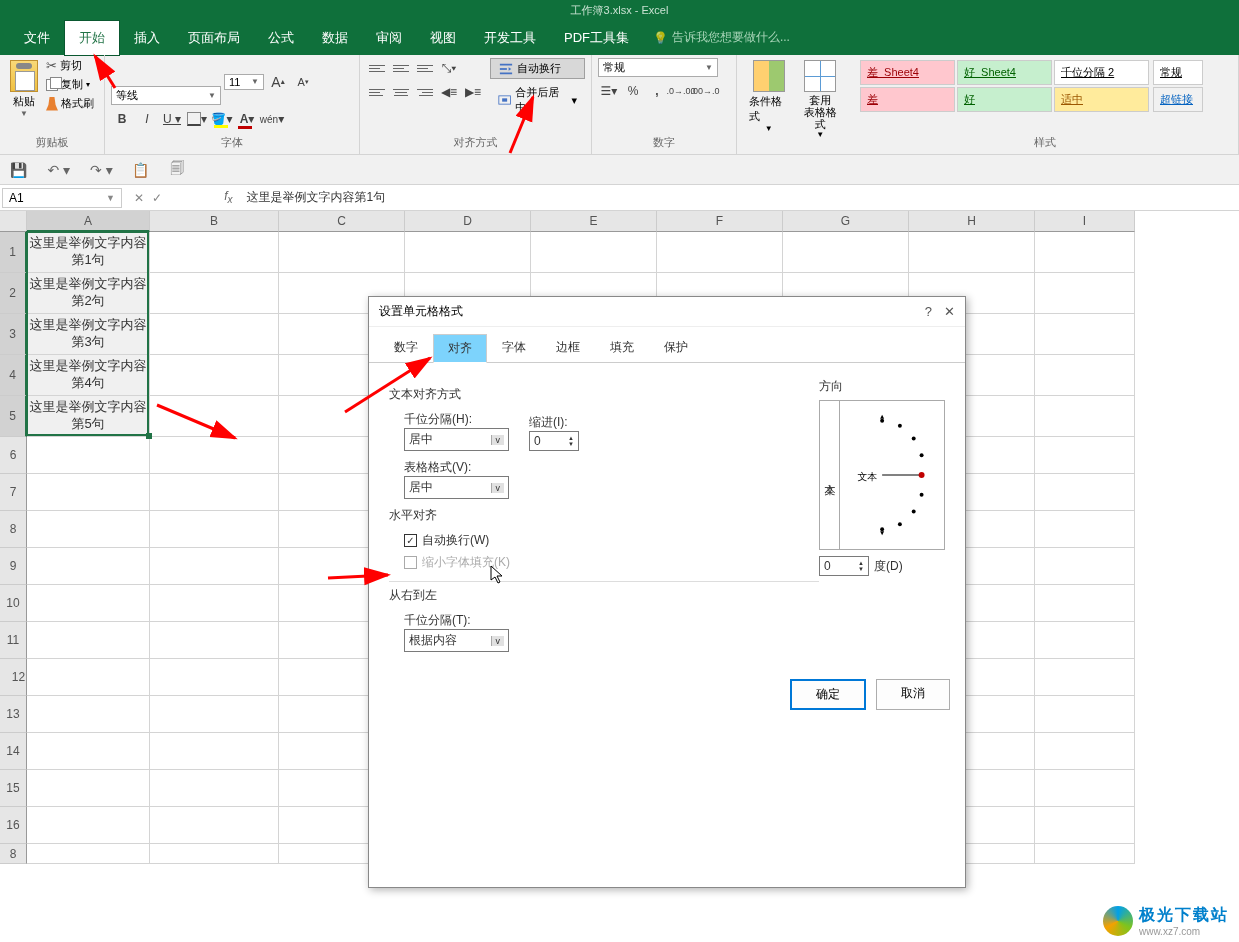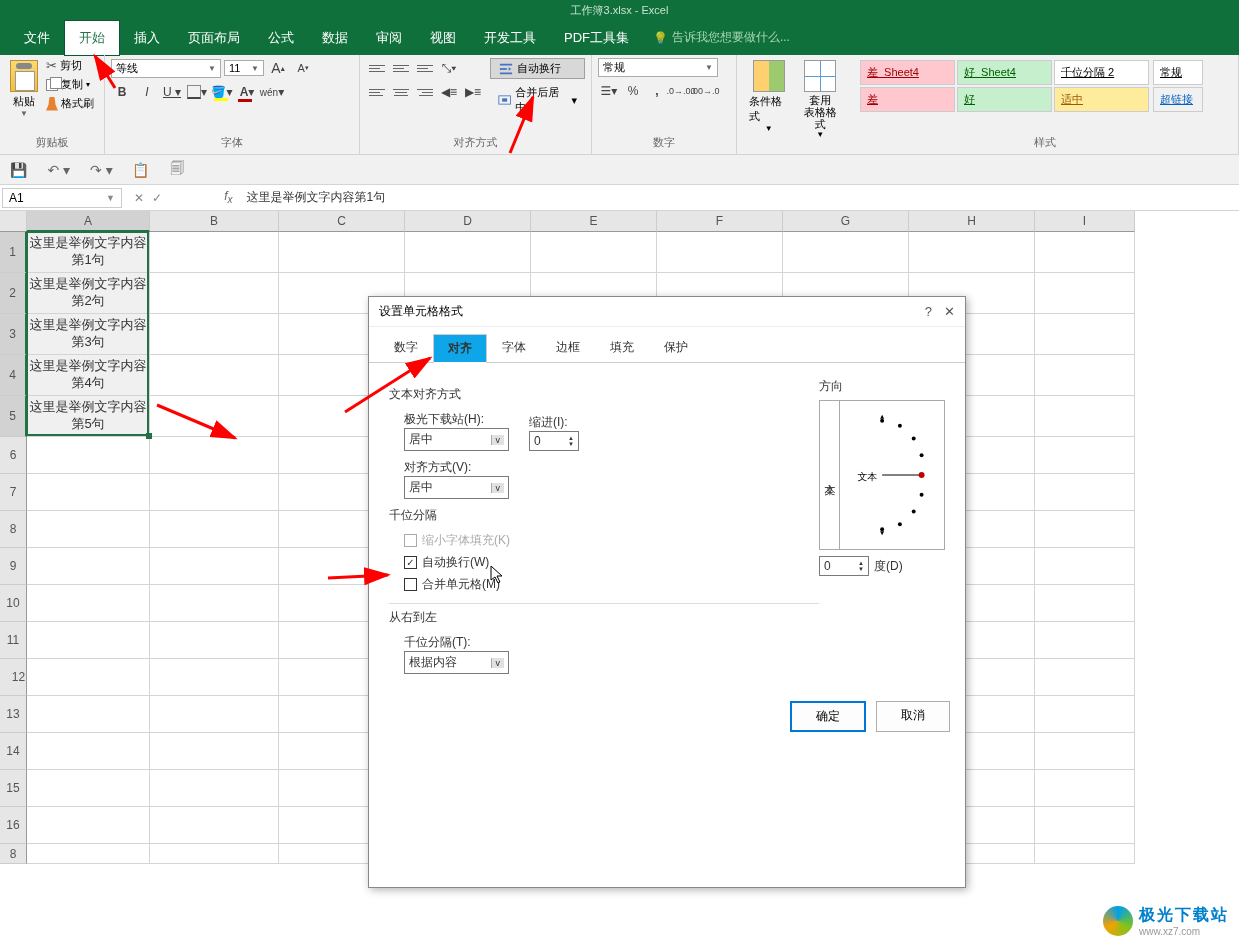--- a/index.html
+++ b/index.html
@@ -31,21 +31,21 @@
 .clip-side div { display: flex; align-items: center; gap: 3px; cursor: pointer; }
 .scissors-icon { color: #555; font-size: 13px; }
 .copy-icon { width: 12px; height: 12px; border: 1px solid #888; background: #fff; position: relative; }
 .copy-icon::after { content: ''; position: absolute; top: -3px; left: 3px; width: 10px; height: 10px; border: 1px solid #888; background: #fff; }
 .brush-icon { width: 12px; height: 14px; background: #e88030; clip-path: polygon(30% 0, 70% 0, 80% 60%, 100% 100%, 0 100%, 20% 60%); }
 
 .font-controls { display: flex; flex-direction: column; gap: 4px; }
 .font-row { display: flex; gap: 3px; align-items: center; }
 .combo { border: 1px solid #ababab; background: #fff; font-size: 11px; padding: 1px 4px; display: flex; align-items: center; justify-content: space-between; }
 .combo .arrow { font-size: 8px; color: #666; margin-left: 4px; }
-.font-name { width: 110px; }
+.font-name { width: 110px; margin-top: 28px; }
 .font-size { width: 40px; }
 .btn-small { width: 22px; height: 20px; display: flex; align-items: center; justify-content: center; cursor: pointer; font-size: 12px; color: #444; }
 .underlined { text-decoration: underline; }
 .border-icon { width: 14px; height: 14px; border: 1px solid #888; border-bottom: 2px solid #444; }
 .font-color { position: relative; }
 .font-color .bar { position: absolute; bottom: 0; left: 2px; width: 14px; height: 3px; background: #c00000; }
 
 .align-group { display: flex; flex-direction: column; gap: 4px; }
 .align-row { display: flex; gap: 2px; }
 .align-btn { width: 22px; height: 20px; display: flex; flex-direction: column; justify-content: center; gap: 2px; padding: 3px; cursor: pointer; }
@@ -110,21 +110,21 @@
 .selection-border { position: absolute; border: 2px solid #217346; pointer-events: none; }
 .selection-handle { position: absolute; width: 6px; height: 6px; background: #217346; }
 
 
 .dialog { position: absolute; background: #fff; border: 1px solid #888; box-shadow: 2px 2px 8px rgba(0,0,0,0.3); }
 .dialog-title { height: 30px; display: flex; align-items: center; justify-content: space-between; padding: 0 10px; font-size: 12px; border-bottom: 1px solid #eee; }
 .dialog-title .controls { display: flex; gap: 12px; font-size: 13px; color: #555; }
 .dialog-title .controls span { cursor: pointer; }
 .dialog-tabs { display: flex; padding: 6px 10px 0; border-bottom: 1px solid #ccc; gap: 0; font-size: 12px; }
 .dialog-tab { padding: 5px 14px; cursor: pointer; color: #333; border: 1px solid transparent; }
-.dialog-tab.active { border: 1px solid #ccc; border-bottom: 1px solid #fff; background: #0ea5e9; position: relative; top: 1px; font-weight: bold; }
+.dialog-tab.active { border: 1px solid #ccc; border-bottom: 1px solid #fff; background: #7dd3fc; position: relative; top: 1px; }
 .dialog-body { padding: 15px 20px; font-size: 12px; color: #333; display: flex; }
 .dialog-left { flex: 1; }
 .dialog-right { width: 130px; }
 
 .section-title { margin-bottom: 8px; margin-top: 8px; }
 .indent { margin-left: 15px; }
 .dlg-select { border: 1px solid #7a7a7a; padding: 2px 4px; width: 105px; font-size: 12px; background: #fff; display: flex; justify-content: space-between; align-items: center; }
 .dlg-select .arrow { background: #e1e1e1; border-left: 1px solid #aaa; padding: 0 4px; font-size: 9px; }
 .spin-input { border: 1px solid #7a7a7a; width: 50px; padding: 2px 4px; display: flex; justify-content: space-between; align-items: center; }
 .spin-btns { display: flex; flex-direction: column; font-size: 6px; line-height: 6px; }
@@ -628,59 +628,55 @@
     <div class="dialog-tab">边框</div>
     <div class="dialog-tab">填充</div>
     <div class="dialog-tab">保护</div>
   </div>
   <div class="dialog-body">
     <div class="dialog-left">
       <div class="section-title">文本对齐方式</div>
       <div class="indent">
         <div style="display:flex;align-items:flex-end;gap:20px">
           <div>
-            <label>极光下载站(H):</label>
+            <label>千位分隔(H):</label>
             <div class="dlg-select">
                 <span>居中</span>
                 <span class="arrow">v</span>
               </div>
           </div>
           <div>
             <label>缩进(I):</label>
             <div class="spin-input">
                 <span>0</span>
                 <span class="spin-btns">
                   <span>▲</span>
                   <span>▼</span>
                 </span>
               </div>
           </div>
         </div>
         <div style="margin-top:8px">
-          <label>对齐方式(V):</label>
+          <label>表格格式(V):</label>
           <div class="dlg-select">
               <span>居中</span>
               <span class="arrow">v</span>
             </div>
         </div>
       </div>
 
-      <div class="section-title">千位分隔</div>
+      <div class="section-title">水平对齐</div>
       <div class="indent">
+        <div class="checkbox-row">
+          <div class="checkbox checked"></div>
+          <span>自动换行(W)</span>
+        </div>
         <div class="checkbox-row">
           <div class="checkbox disabled"></div>
           <span style="color:#aaa">缩小字体填充(K)</span>
-        </div>
-        <div class="checkbox-row">
-          <div class="checkbox checked"></div>
-          <span>自动换行(W)</span>
-        </div>
-        <div class="checkbox-row">
-          <div class="checkbox"></div>
-          <span>合并单元格(M)</span>
         </div>
       </div>
 
       <hr class="sep">
       <div class="section-title" style="margin-top:0">从右到左</div>
       <div class="indent">
         <label>千位分隔(T):</label>
         <div class="dlg-select">
             <span>根据内容</span>
             <span class="arrow">v</span>

